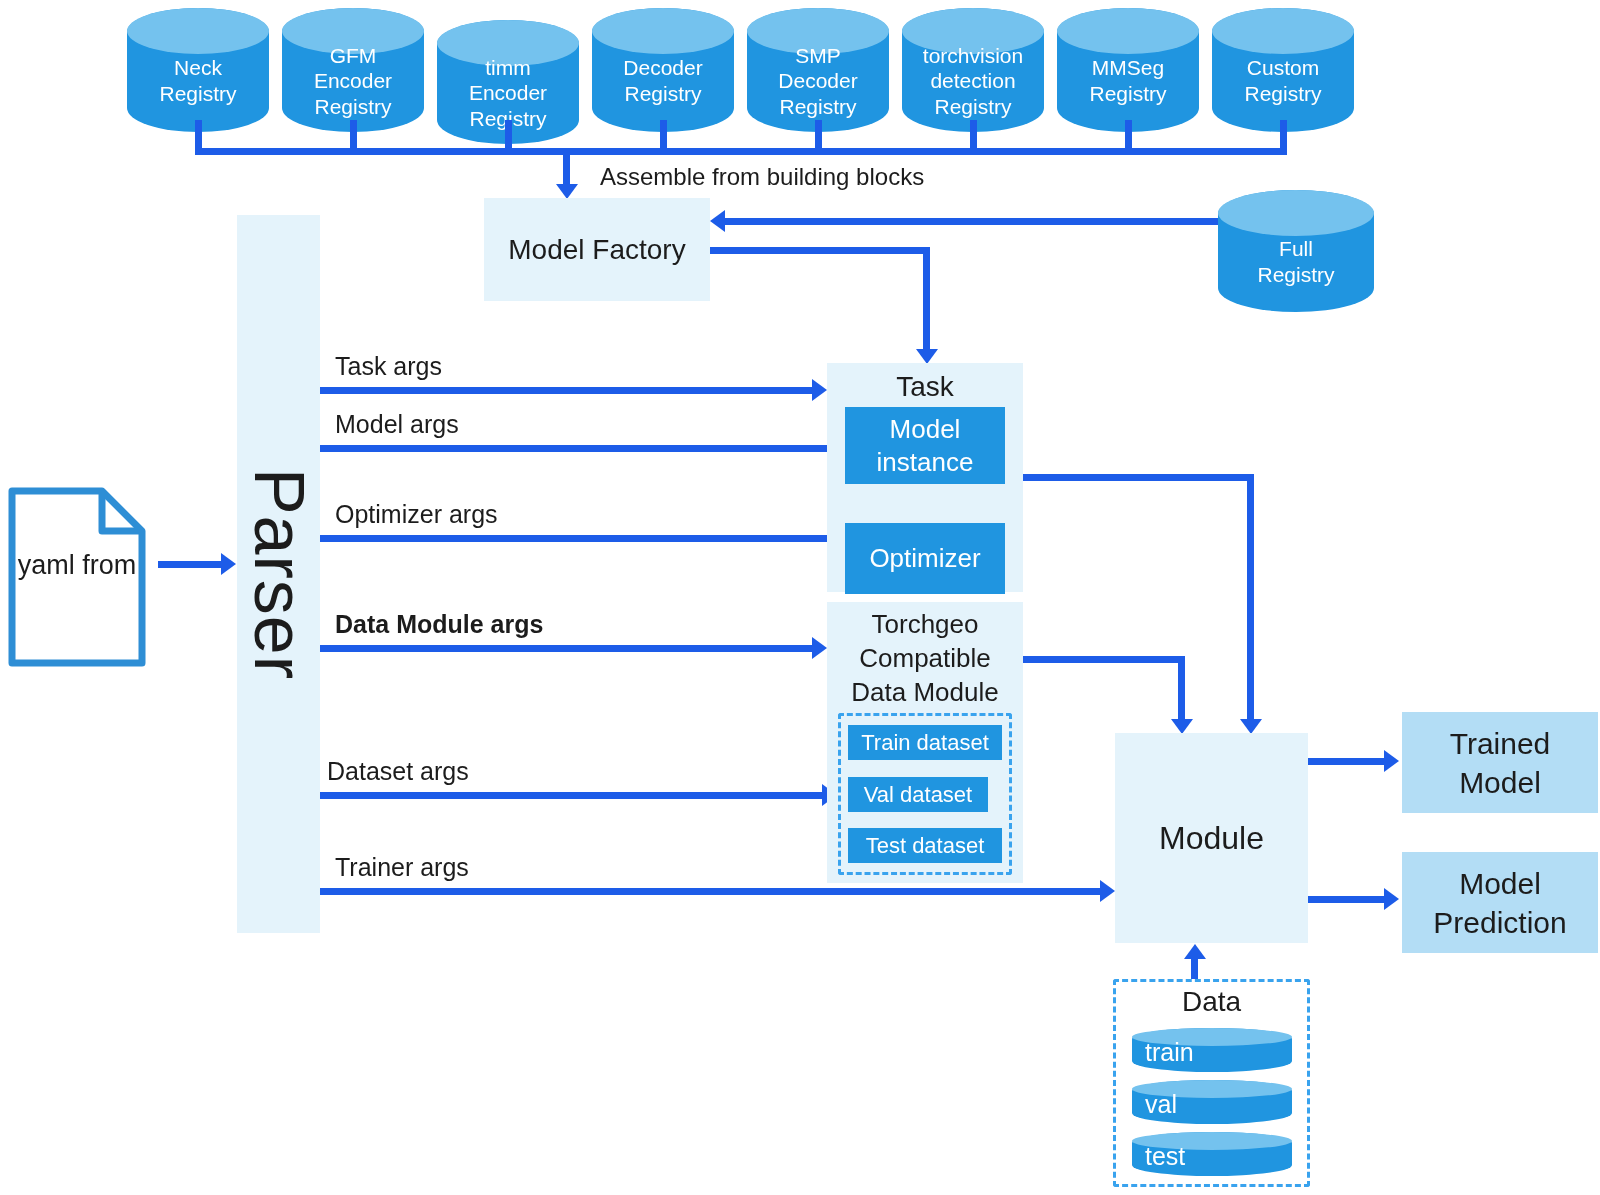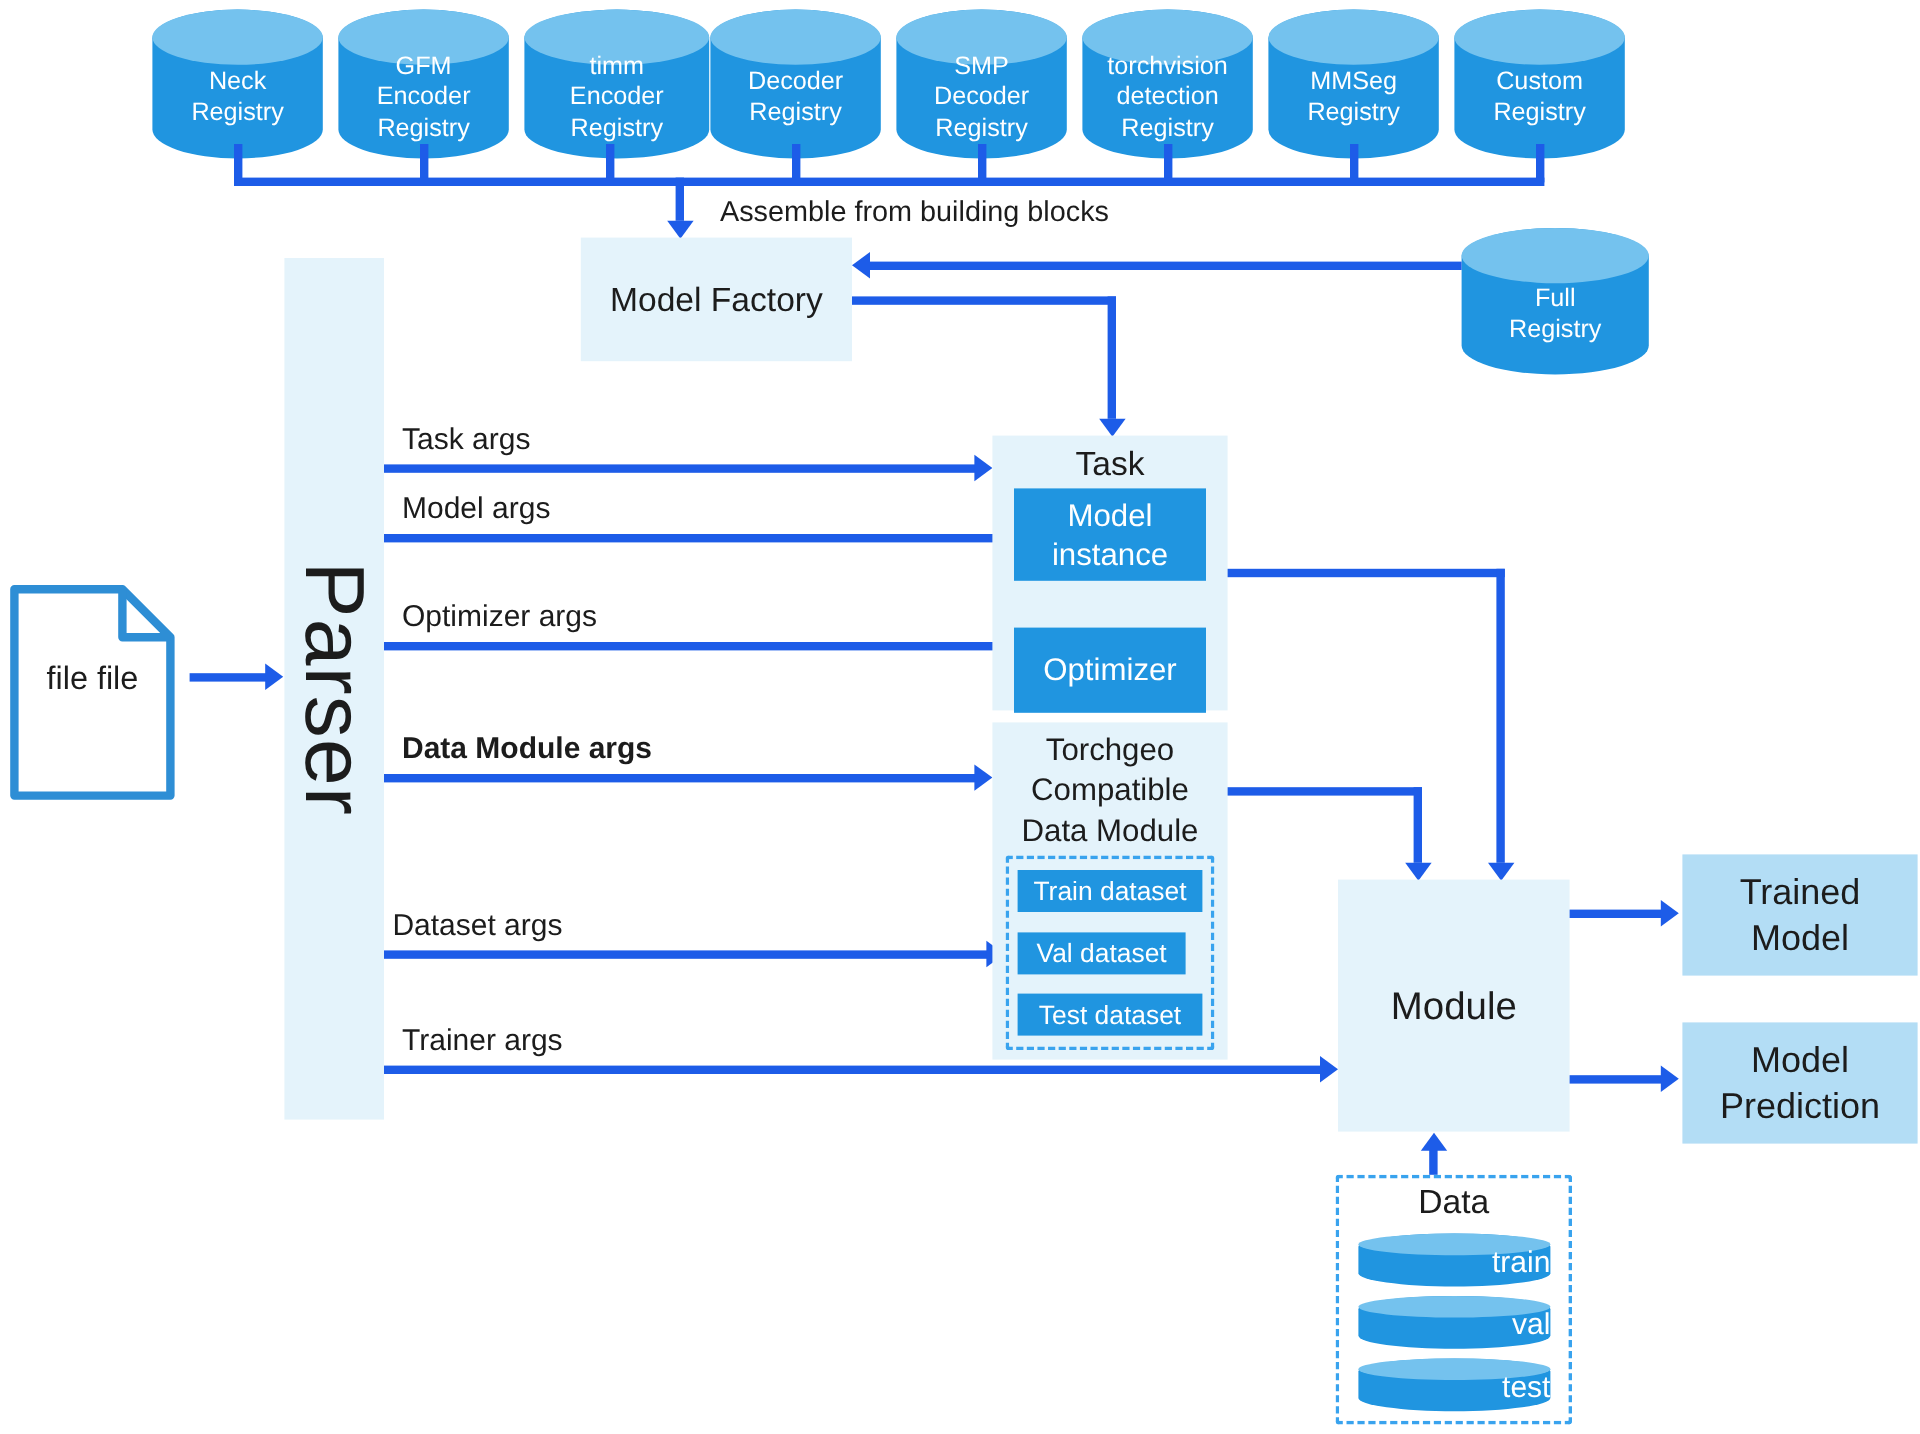--- a/index.html
+++ b/index.html
@@ -21,21 +21,21 @@
   
   .cyl{position:absolute;width:142px;height:124px;}
   .cyl .body{position:absolute;left:0;top:0;right:0;bottom:0;background:var(--blue);border-radius:50%/24px;}
   .cyl .cap{position:absolute;left:0;top:0;right:0;height:46px;background:var(--blue-top);border-radius:50%;}
   .cyl .lbl{position:absolute;left:0;right:0;top:26px;bottom:4px;display:flex;align-items:center;justify-content:center;
             text-align:center;color:#fff;font-size:21px;line-height:1.22;}
   
   .fcyl{position:absolute;width:160px;height:44px;}
   .fcyl .body{position:absolute;left:0;top:0;right:0;bottom:0;background:var(--blue);border-radius:50%/11px;}
   .fcyl .cap{position:absolute;left:0;top:0;right:0;height:18px;background:var(--blue-top);border-radius:50%;}
-  .fcyl .lbl{position:absolute;left:0;right:0;top:10px;text-align:right;color:#fff;font-size:25px;}
+  .fcyl .lbl{position:absolute;left:0;right:0;top:10px;text-align:left;color:#fff;font-size:25px;padding-left:13px;}
   
   .pale{background:var(--pale);}
   .sky{background:var(--sky);}
   .bluebox{background:var(--blue);color:#fff;display:flex;align-items:center;justify-content:center;text-align:center;}
   .cbox{display:flex;align-items:center;justify-content:center;text-align:center;}
   
   .hline{position:absolute;height:7px;background:var(--arrow);}
   .vline{position:absolute;width:7px;background:var(--arrow);}
   .tri{position:absolute;width:0;height:0;border-style:solid;}
   .tri.r{border-top:11px solid transparent;border-bottom:11px solid transparent;border-left:15px solid var(--arrow);border-right:0;}
@@ -57,21 +57,21 @@
     <div class="lbl ml">Neck
 Registry</div>
   </div>
   <div class="cyl" style="left:282px;top:8px;">
     <div class="body"></div>
     <div class="cap"></div>
     <div class="lbl ml">GFM
 Encoder
 Registry</div>
   </div>
-  <div class="cyl" style="left:437px;top:8px;padding-left:12px;">
+  <div class="cyl" style="left:437px;top:20px;">
     <div class="body"></div>
     <div class="cap"></div>
     <div class="lbl ml">timm
 Encoder
 Registry</div>
   </div>
   <div class="cyl" style="left:592px;top:8px;">
     <div class="body"></div>
     <div class="cap"></div>
     <div class="lbl ml">Decoder
@@ -132,21 +132,21 @@
   <div class="tri l" style="left:710px;top:210px;"></div>
 
   <div class="hline" style="left:710px;top:247px;width:220px;"></div>
   <div class="vline" style="left:923px;top:247px;height:102px;"></div>
   <div class="tri d" style="left:916px;top:349px;"></div>
 
   <svg class="abs" style="left:8px;top:487px;" width="138" height="180" viewBox="0 0 138 180">
     <path d="M4 4 H94 L134 44 V176 H4 Z" fill="#ffffff" stroke="#2e8ed5" stroke-width="7" stroke-linejoin="round"></path>
     <path d="M94 4 V44 H134" fill="none" stroke="#2e8ed5" stroke-width="7" stroke-linejoin="round"></path>
   </svg>
-  <div class="abs" style="left:8px;top:550px;width:138px;text-align:center;font-size:27px;">file file</div>
+  <div class="abs" style="left:8px;top:550px;width:138px;text-align:center;font-size:27px;">yaml from</div>
 
   <div class="hline" style="left:158px;top:561px;width:64px;"></div>
   <div class="tri r" style="left:221px;top:553px;"></div>
 
   <div class="abs pale" style="left:237px;top:215px;width:83px;height:718px;">
     <div class="parser-word">Parser</div>
   </div>
 
   <div class="arglbl" style="left:335px;top:352px;">Task args</div>
   <div class="hline" style="left:320px;top:387px;width:493px;"></div>

